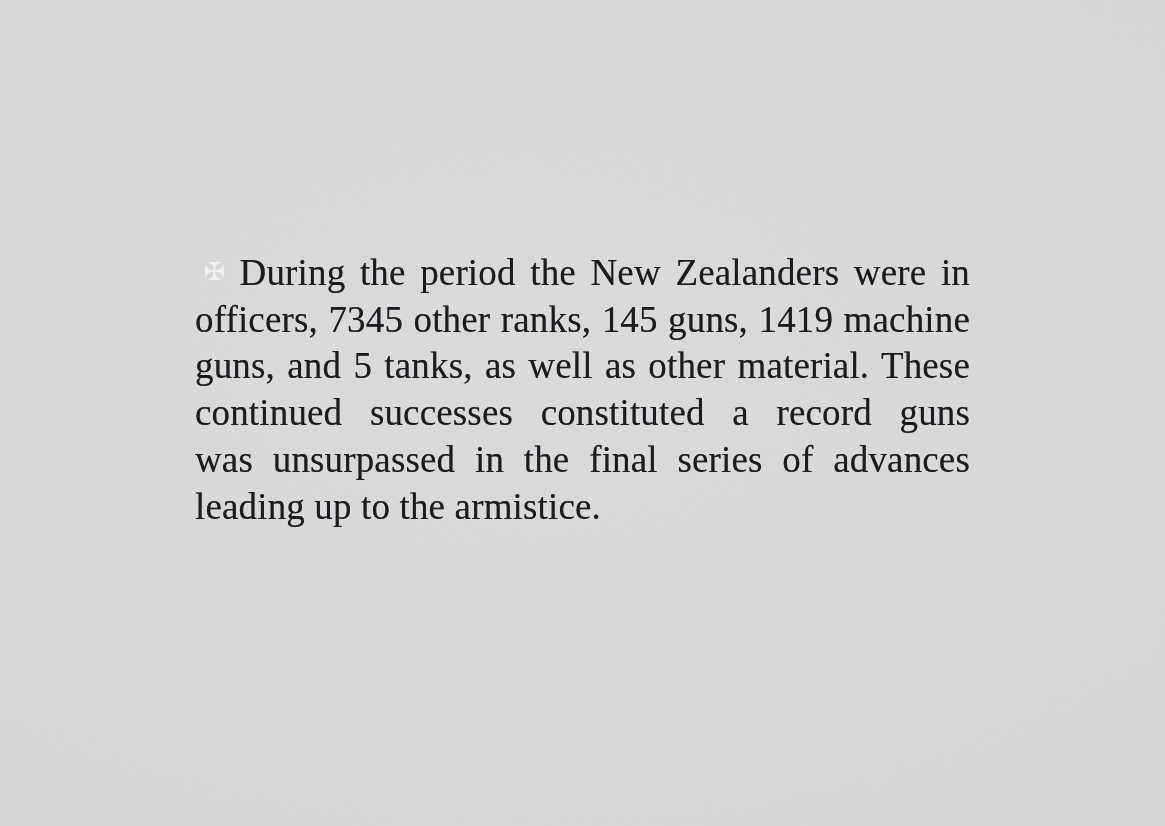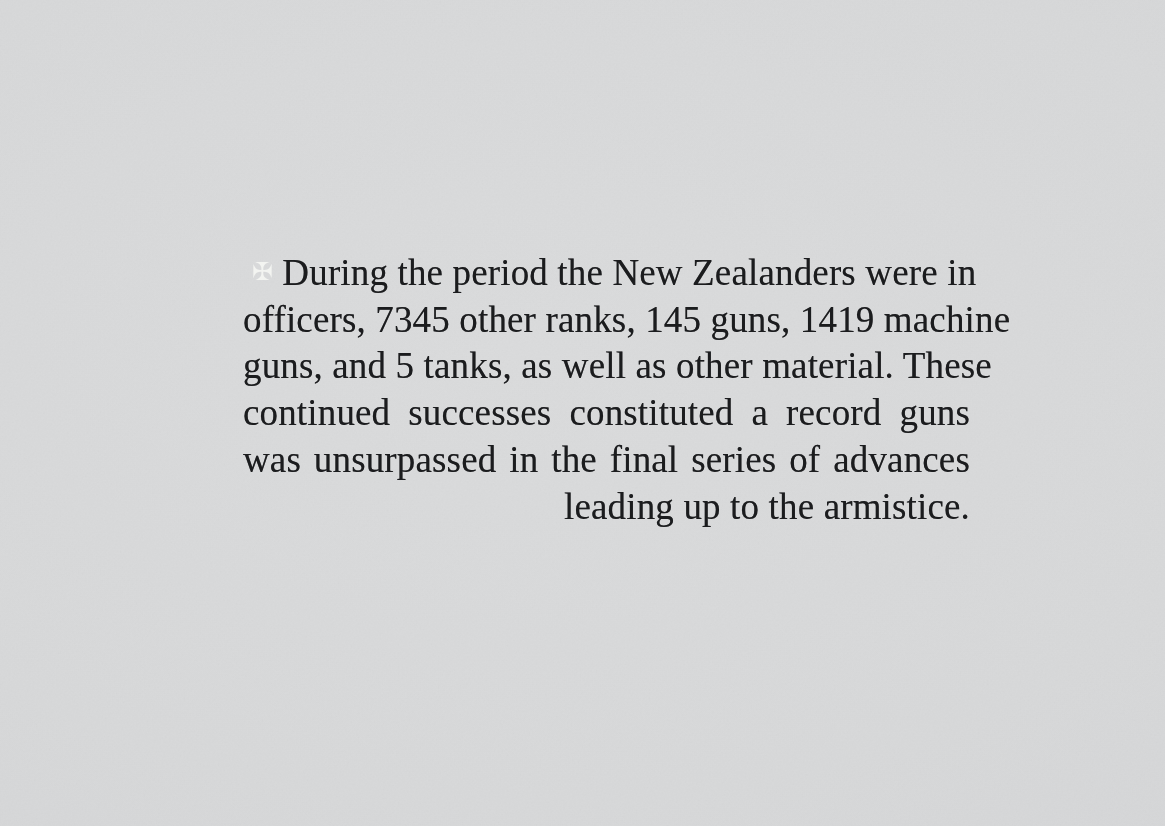--- a/index.html
+++ b/index.html
@@ -36,24 +36,23 @@
     line-height: 46.7px;
     color: var(--ink);
     letter-spacing: 0.15px;
     font-feature-settings: "onum" 1, "liga" 1;
     text-shadow: 0 0 0.6px rgba(27,28,30,0.55);
   }
   .line {
     text-align: justify;
     text-align-last: justify;
     white-space: nowrap;
-    margin-left: 48px;
   }
   .line.last {
-    text-align: right;
+    text-align: left;
     text-align-last: auto;
   }
   .marker {
     font-family: "DejaVu Sans", sans-serif;
     color: var(--marker);
     font-size: 25px;
     margin-left: 9px;
     vertical-align: 5px;
     letter-spacing: 0;
     text-shadow: none;

